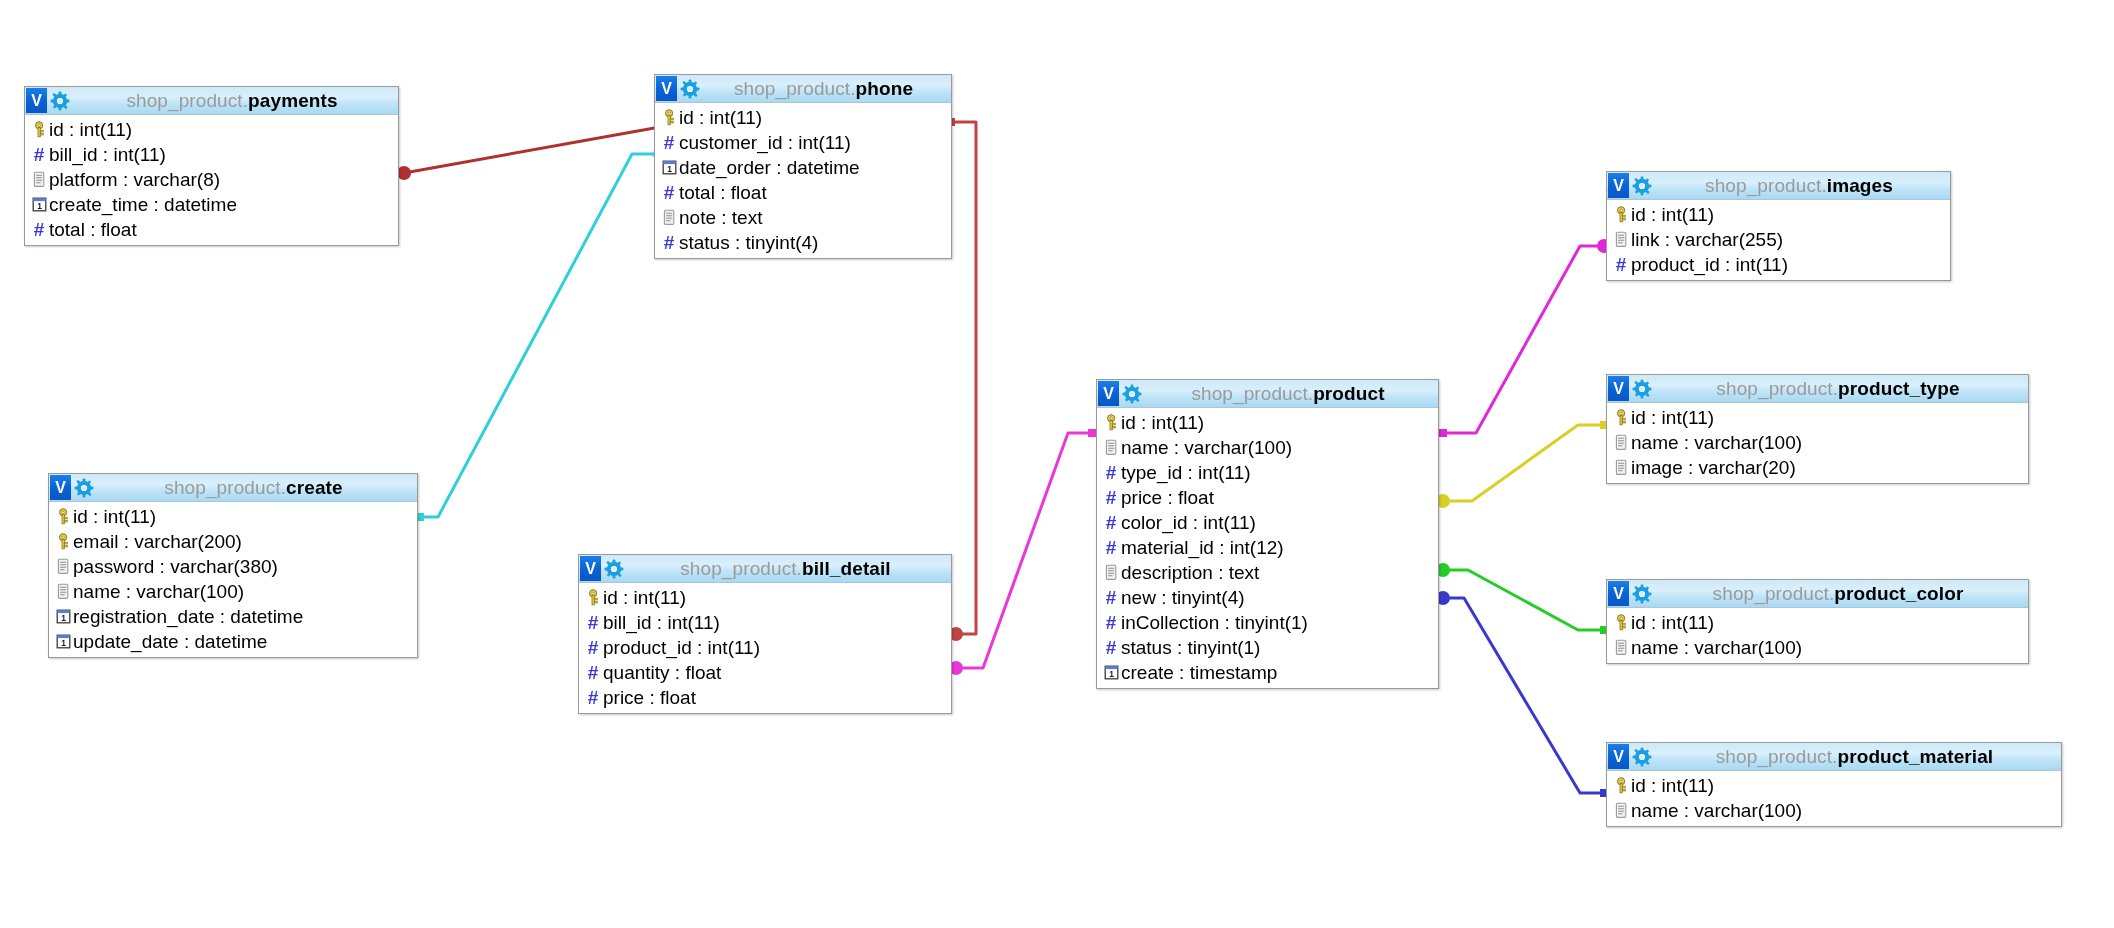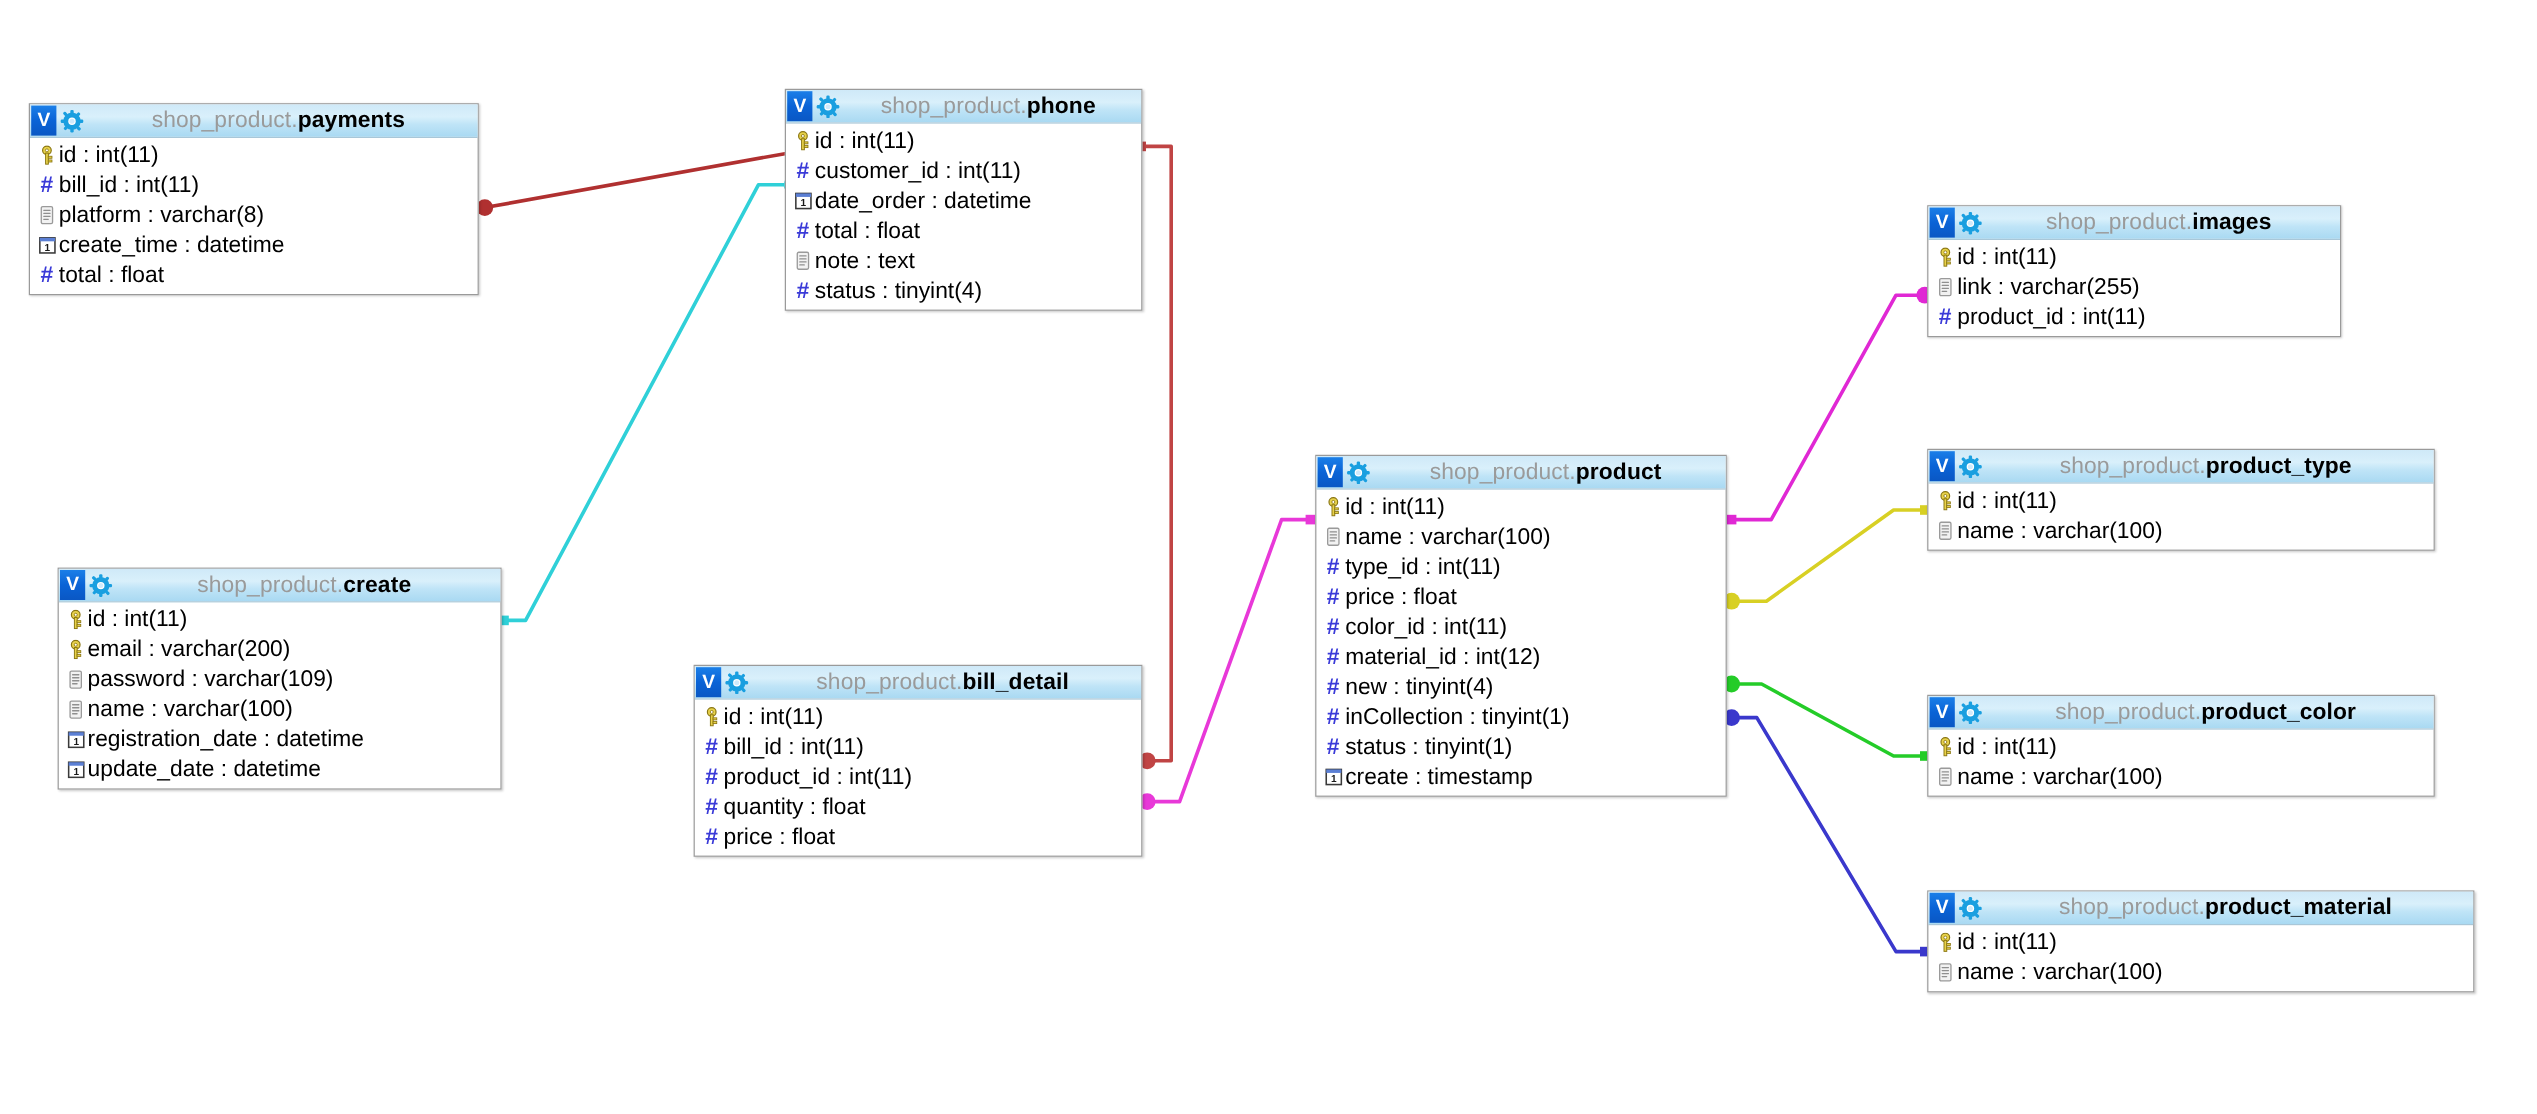--- a/index.html
+++ b/index.html
@@ -363,21 +363,21 @@
               <svg width="14" height="17" viewBox="0 0 14 17">
                 <rect x="2.4" y="1.2" width="9.4" height="14.2" rx="1.2" fill="#f2f2f2" stroke="#9a9a9a" stroke-width="1.1"></rect>
                 <g stroke="#8f8f8f" stroke-width="1.1" stroke-linecap="round">
                   <line x1="4.5" y1="4.3" x2="9.7" y2="4.3"></line>
                   <line x1="4.5" y1="6.8" x2="9.7" y2="6.8"></line>
                   <line x1="4.5" y1="9.3" x2="9.7" y2="9.3"></line>
                   <line x1="4.5" y1="11.8" x2="8.2" y2="11.8"></line>
                 </g>
               </svg>
             </span>
-            <span class="col-text">password : varchar(109)</span>
+            <span class="col-text">password : varchar(380)</span>
           </div>
           <div class="col-row">
             <span class="col-ico">
               <svg width="14" height="17" viewBox="0 0 14 17">
                 <rect x="2.4" y="1.2" width="9.4" height="14.2" rx="1.2" fill="#f2f2f2" stroke="#9a9a9a" stroke-width="1.1"></rect>
                 <g stroke="#8f8f8f" stroke-width="1.1" stroke-linecap="round">
                   <line x1="4.5" y1="4.3" x2="9.7" y2="4.3"></line>
                   <line x1="4.5" y1="6.8" x2="9.7" y2="6.8"></line>
                   <line x1="4.5" y1="9.3" x2="9.7" y2="9.3"></line>
                   <line x1="4.5" y1="11.8" x2="8.2" y2="11.8"></line>
@@ -450,20 +450,34 @@
                 <g stroke="#8f8f8f" stroke-width="1.1" stroke-linecap="round">
                   <line x1="4.5" y1="4.3" x2="9.7" y2="4.3"></line>
                   <line x1="4.5" y1="6.8" x2="9.7" y2="6.8"></line>
                   <line x1="4.5" y1="9.3" x2="9.7" y2="9.3"></line>
                   <line x1="4.5" y1="11.8" x2="8.2" y2="11.8"></line>
                 </g>
               </svg>
             </span>
             <span class="col-text">name : varchar(100)</span>
           </div>
+          <div class="col-row">
+            <span class="col-ico">
+              <svg width="14" height="17" viewBox="0 0 14 17">
+                <rect x="2.4" y="1.2" width="9.4" height="14.2" rx="1.2" fill="#f2f2f2" stroke="#9a9a9a" stroke-width="1.1"></rect>
+                <g stroke="#8f8f8f" stroke-width="1.1" stroke-linecap="round">
+                  <line x1="4.5" y1="4.3" x2="9.7" y2="4.3"></line>
+                  <line x1="4.5" y1="6.8" x2="9.7" y2="6.8"></line>
+                  <line x1="4.5" y1="9.3" x2="9.7" y2="9.3"></line>
+                  <line x1="4.5" y1="11.8" x2="8.2" y2="11.8"></line>
+                </g>
+              </svg>
+            </span>
+            <span class="col-text">image : varchar(20)</span>
+          </div>
         </div>
       </div>
       <div class="table-box" style="left: 1096px; top: 379px; width: 343px;">
         <div class="tbl-header">
           <div class="v-badge">V</div>
           <div class="gear-icon">
             <svg width="20" height="20" viewBox="0 0 20 20">
               <g fill="#1a9fe0">
                 <circle cx="10" cy="10" r="7.2"></circle>
                 <rect x="8.6" y="0.6" width="2.8" height="4" rx="1"></rect>
@@ -524,20 +538,34 @@
             <span class="col-ico">
               <span class="hash">#</span>
             </span>
             <span class="col-text">color_id : int(11)</span>
           </div>
           <div class="col-row">
             <span class="col-ico">
               <span class="hash">#</span>
             </span>
             <span class="col-text">material_id : int(12)</span>
+          </div>
+          <div class="col-row">
+            <span class="col-ico">
+              <svg width="14" height="17" viewBox="0 0 14 17">
+                <rect x="2.4" y="1.2" width="9.4" height="14.2" rx="1.2" fill="#f2f2f2" stroke="#9a9a9a" stroke-width="1.1"></rect>
+                <g stroke="#8f8f8f" stroke-width="1.1" stroke-linecap="round">
+                  <line x1="4.5" y1="4.3" x2="9.7" y2="4.3"></line>
+                  <line x1="4.5" y1="6.8" x2="9.7" y2="6.8"></line>
+                  <line x1="4.5" y1="9.3" x2="9.7" y2="9.3"></line>
+                  <line x1="4.5" y1="11.8" x2="8.2" y2="11.8"></line>
+                </g>
+              </svg>
+            </span>
+            <span class="col-text">description : text</span>
           </div>
           <div class="col-row">
             <span class="col-ico">
               <span class="hash">#</span>
             </span>
             <span class="col-text">new : tinyint(4)</span>
           </div>
           <div class="col-row">
             <span class="col-ico">
               <span class="hash">#</span>

